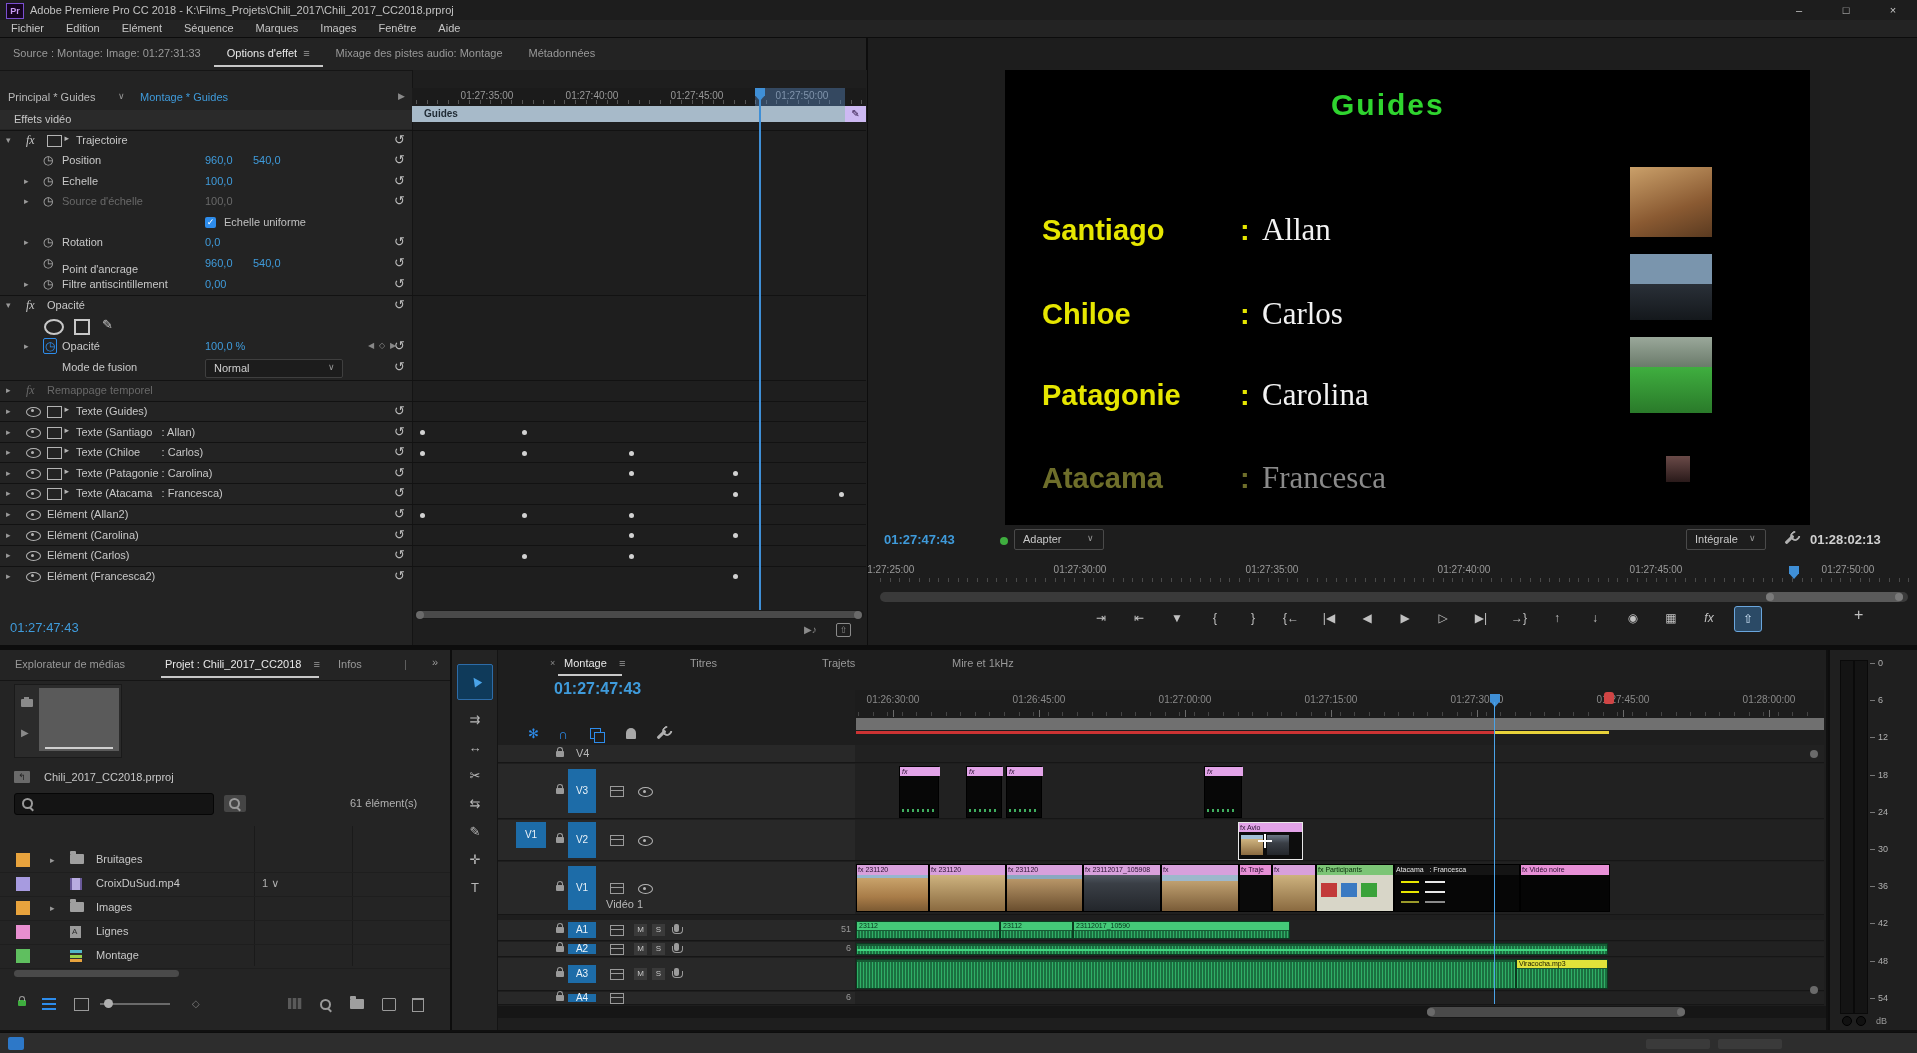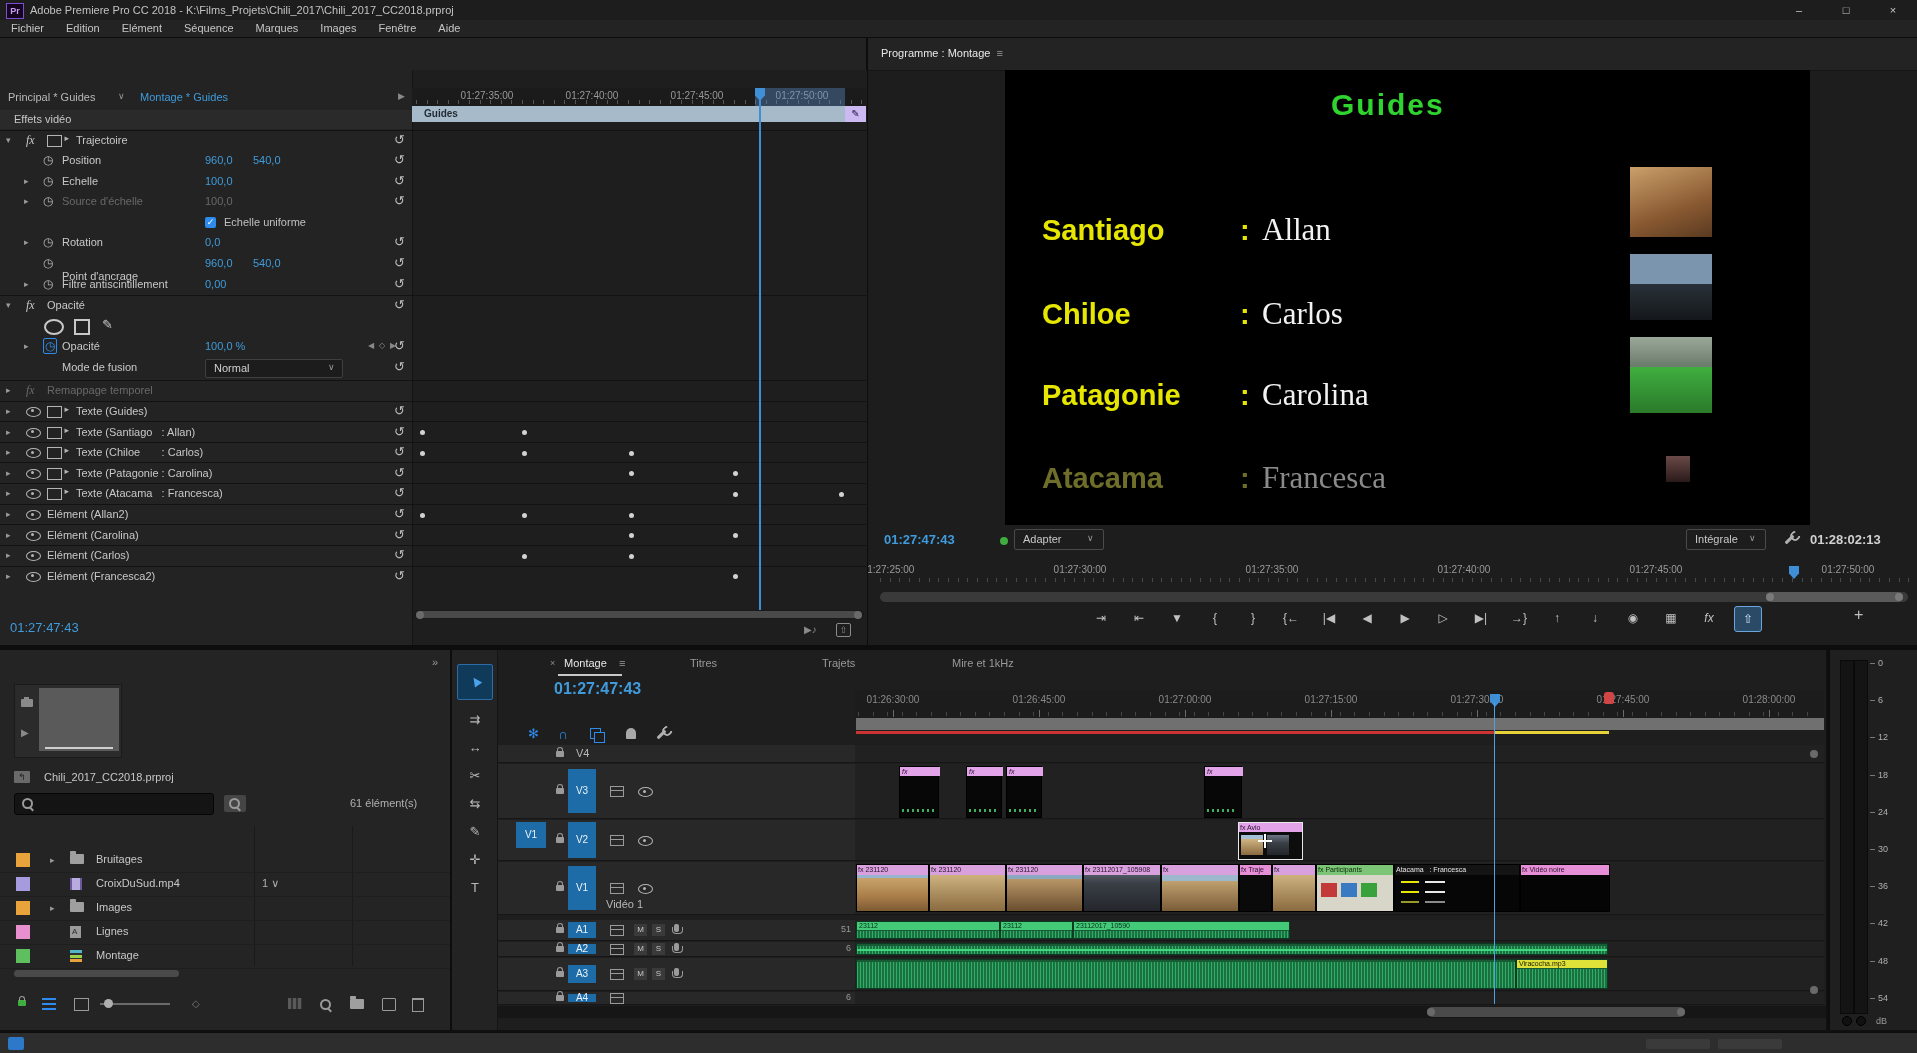--- a/index.html
+++ b/index.html
@@ -59,20 +59,21 @@
 <div class="abs" id="titlebar">
   <div class="abs" id="pr-badge">Pr</div>
   <div class="abs" id="win-title">Adobe Premiere Pro CC 2018 - K:\Films_Projets\Chili_2017\Chili_2017_CC2018.prproj</div>
   <div class="abs winbtn" style="left:1776px">–</div>
   <div class="abs winbtn" style="left:1823px">□</div>
   <div class="abs winbtn" style="left:1870px">×</div>
 </div>
 <div class="abs" id="menubar"><span>Fichier</span><span>Edition</span><span>Elément</span><span>Séquence</span><span>Marques</span><span>Images</span><span>Fenêtre</span><span>Aide</span></div>
 
 <div class="abs" id="left-group">
+  <div class="abs tabrow" id="left-tabs"><span class="tab">Source : Montage: Image: 01:27:31:33</span><span class="tab active">Options d'effet<span class="hamb">≡</span></span><span class="tab">Mixage des pistes audio: Montage</span><span class="tab">Métadonnées</span></div>
 <div class="abs" style="left: 412px; top: 32px; width: 454px; height: 575px; background: rgb(30, 30, 30); border-left: 1px solid rgb(20, 20, 20);"></div>
     <div class="abs pre" style="left: 8px; top: 53px; color: rgb(184, 184, 184);">Principal * Guides</div>
     <div class="abs pre" style="left: 118px; top: 53px; color: rgb(154, 154, 154); font-size: 9px;">∨</div>
     <div class="abs pre" style="left: 140px; top: 53px; color: rgb(63, 155, 219);">Montage * Guides</div>
     <div class="abs pre" style="left: 398px; top: 53px; color: rgb(138, 138, 138); font-size: 9px;">▶</div>
     <div class="abs" style="left: 412px; top: 50px; width: 454px; height: 18px; background: rgb(27, 27, 27);">
       <div class="abs" style="left: 4px; top: 12px; width: 1px; height: 4px; background: rgb(85, 85, 85);"></div>
       <div class="abs" style="left: 14.6px; top: 12px; width: 1px; height: 4px; background: rgb(85, 85, 85);"></div>
       <div class="abs" style="left: 25.2px; top: 12px; width: 1px; height: 4px; background: rgb(85, 85, 85);"></div>
       <div class="abs" style="left: 35.8px; top: 12px; width: 1px; height: 4px; background: rgb(85, 85, 85);"></div>
@@ -160,21 +161,21 @@
     </div>
     <div class="abs" style="left: 0px; top: 195.15px; width: 866px; height: 20.63px;">
       <div class="abs pre" style="left: 24px; top: 4.315px; color: rgb(154, 154, 154); font-size: 9px;">▸</div>
       <div class="abs pre" style="left: 43px; top: 2.315px; font-size: 12px; color: rgb(176, 176, 176);">◷</div>
       <div class="abs pre" style="left: 62px; top: 3.315px; color: rgb(200, 200, 200);">Rotation</div>
       <div class="abs val pre" style="left: 205px; top: 3.315px;">0,0</div>
       <div class="abs pre" style="left: 394px; top: 1.315px; color: rgb(184, 184, 184); font-size: 13px;">↺</div>
     </div>
     <div class="abs" style="left: 0px; top: 215.78px; width: 866px; height: 20.63px;">
       <div class="abs pre" style="left: 43px; top: 2.315px; font-size: 12px; color: rgb(176, 176, 176);">◷</div>
-      <div class="abs pre" style="left: 62px; top: 16px; color: rgb(200, 200, 200);">Point d'ancrage</div>
+      <div class="abs pre" style="left: 62px; top: 9px; color: rgb(200, 200, 200);">Point d'ancrage</div>
       <div class="abs val pre" style="left: 205px; top: 3.315px;">960,0</div>
       <div class="abs val pre" style="left: 253px; top: 3.315px;">540,0</div>
       <div class="abs pre" style="left: 394px; top: 1.315px; color: rgb(184, 184, 184); font-size: 13px;">↺</div>
     </div>
     <div class="abs" style="left: 0px; top: 236.41px; width: 866px; height: 20.63px;">
       <div class="abs pre" style="left: 24px; top: 4.315px; color: rgb(154, 154, 154); font-size: 9px;">▸</div>
       <div class="abs pre" style="left: 43px; top: 2.315px; font-size: 12px; color: rgb(176, 176, 176);">◷</div>
       <div class="abs pre" style="left: 62px; top: 3.315px; color: rgb(200, 200, 200);">Filtre antiscintillement</div>
       <div class="abs val pre" style="left: 205px; top: 3.315px;">0,00</div>
       <div class="abs pre" style="left: 394px; top: 1.315px; color: rgb(184, 184, 184); font-size: 13px;">↺</div>
@@ -294,23 +295,20 @@
     <div class="abs pre" style="left: 10px; top: 582px; color: rgb(63, 155, 219); font-size: 13px;">01:27:47:43</div>
     <div class="abs" style="left: 414px; top: 572px; width: 450px; height: 9px; background: rgb(26, 26, 26); border-radius: 5px;">
       <div class="abs" style="left: 4px; top: 1px; width: 442px; height: 7px; background: rgb(74, 74, 74); border-radius: 4px;"></div>
       <div class="abs" style="left: 2px; top: 0.5px; width: 8px; height: 8px; background: rgb(106, 106, 106); border-radius: 50%;"></div>
       <div class="abs" style="left: 440px; top: 0.5px; width: 8px; height: 8px; background: rgb(106, 106, 106); border-radius: 50%;"></div>
     </div>
     <div class="abs pre" style="left: 804px; top: 586px; color: rgb(138, 138, 138); font-size: 10px;">▶♪</div>
     <div class="abs pre" style="left: 836px; top: 585px; width: 13px; height: 12px; border: 1px solid rgb(138, 138, 138); border-radius: 2px; color: rgb(138, 138, 138); font-size: 9px; text-align: center; line-height: 12px;">⇧</div>
   </div>
 <div class="abs" id="program-panel">
-  <div class="abs tabrow" style="background:#232323;">
-    <span class="tab active" style="border-bottom:none;"><span>Programme : Montage</span><span class="hamb">≡</span></span>
-  </div>
 <div class="abs" style="left: 137px; top: 32px; width: 805px; height: 455px; background: rgb(0, 0, 0); overflow: hidden;">
       <div class="abs pre" style="left: 326px; top: 18px; font-size: 30px; font-weight: bold; letter-spacing: 2px; color: rgb(47, 212, 47);">Guides</div>
       <div class="abs pre" style="left: 37px; top: 144px; font-size: 29px; font-weight: bold; color: rgb(230, 230, 0);">Santiago</div>
       <div class="abs pre" style="left: 235px; top: 144px; font-size: 29px; font-weight: bold; color: rgb(230, 230, 0);">:</div>
       <div class="abs pre" style="left: 257px; top: 142px; font-size: 31px; font-family: &quot;Liberation Serif&quot;, serif; color: rgb(242, 242, 242);">Allan</div>
       <div class="abs pre" style="left: 37px; top: 228px; font-size: 29px; font-weight: bold; color: rgb(230, 230, 0);">Chiloe</div>
       <div class="abs pre" style="left: 235px; top: 228px; font-size: 29px; font-weight: bold; color: rgb(230, 230, 0);">:</div>
       <div class="abs pre" style="left: 257px; top: 226px; font-size: 31px; font-family: &quot;Liberation Serif&quot;, serif; color: rgb(242, 242, 242);">Carlos</div>
       <div class="abs pre" style="left: 37px; top: 309px; font-size: 29px; font-weight: bold; color: rgb(230, 230, 0);">Patagonie</div>
       <div class="abs pre" style="left: 235px; top: 309px; font-size: 29px; font-weight: bold; color: rgb(230, 230, 0);">:</div>
@@ -473,20 +471,27 @@
     <div class="abs pre" style="left: 752px; top: 568px; width: 26px; height: 24px; text-align: center; line-height: 24px; color: rgb(192, 192, 192); font-size: 12px;">◉</div>
     <div class="abs pre" style="left: 790px; top: 568px; width: 26px; height: 24px; text-align: center; line-height: 24px; color: rgb(192, 192, 192); font-size: 12px;">▦</div>
     <div class="abs pre" style="left: 828px; top: 568px; width: 26px; height: 24px; text-align: center; line-height: 24px; color: rgb(192, 192, 192); font-size: 12px; font-style: italic;">fx</div>
     <div class="abs pre" style="left: 866px; top: 568px; width: 26px; height: 24px; text-align: center; line-height: 24px; color: rgb(207, 228, 247); font-size: 12px; background: rgb(43, 74, 102); border: 1px solid rgb(106, 166, 221); border-radius: 3px;">⇧</div>
     <div class="abs pre" style="left: 986px; top: 568px; font-size: 16px; color: rgb(192, 192, 192);">+</div>
   </div>
 
 <div class="abs" id="bottom-seam" style="left:0;top:645px;width:1917px;height:5px;background:#0d0d0d;"></div>
 
 <div class="abs" id="project-panel" style="left:0;top:650px;width:450px;height:380px;background:#242424;border-right:2px solid #0d0d0d;">
+    <div class="abs" style="left: 0px; top: 0px; width: 450px; height: 30px; border-bottom: 1px solid rgb(21, 21, 21);">
+      <div class="abs pre" style="left: 15px; top: 8px; color: rgb(153, 153, 153);">Explorateur de médias</div>
+      <div class="abs pre" style="left: 165px; top: 8px; color: rgb(232, 232, 232);">Projet : Chili_2017_CC2018<span class="hamb">  ≡</span></div>
+      <div class="abs" style="left: 161px; top: 26px; width: 158px; height: 2px; background: rgb(200, 200, 200);"></div>
+      <div class="abs pre" style="left: 338px; top: 8px; color: rgb(153, 153, 153);">Infos</div>
+      <div class="abs pre" style="left: 404px; top: 8px; color: rgb(102, 102, 102);">|</div>
+    </div>
     <div class="abs" style="left: 14px; top: 34px; width: 106px; height: 72px; background: rgb(43, 43, 43); border: 1px solid rgb(26, 26, 26);">
       <div class="abs" style="left: 24px; top: 3px; width: 80px; height: 63px; background: rgb(90, 90, 90);"></div>
       <div class="abs i-cam" style="left: 6px; top: 14px;"></div>
       <div class="abs pre" style="left: 6px; top: 42px; color: rgb(138, 138, 138); font-size: 10px;">▶</div>
       <div class="abs" style="left: 30px; top: 62px; width: 68px; height: 2px; background: rgb(207, 207, 207);"></div>
     </div>
     <div class="abs pre" style="left: 14px; top: 121px; width: 16px; height: 12px; background: rgb(106, 106, 106); border-radius: 1px; color: rgb(34, 34, 34); font-size: 9px; text-align: center; line-height: 12px;">↰</div>
     <div class="abs pre" style="left: 44px; top: 121px; color: rgb(200, 200, 200);">Chili_2017_CC2018.prproj</div>
     <div class="abs" style="left: 14px; top: 143px; width: 198px; height: 20px; background: rgb(20, 20, 20); border: 1px solid rgb(6, 6, 6); border-radius: 3px;">
       <div class="abs i-lens" style="left: 7px; top: 4px;"></div>

